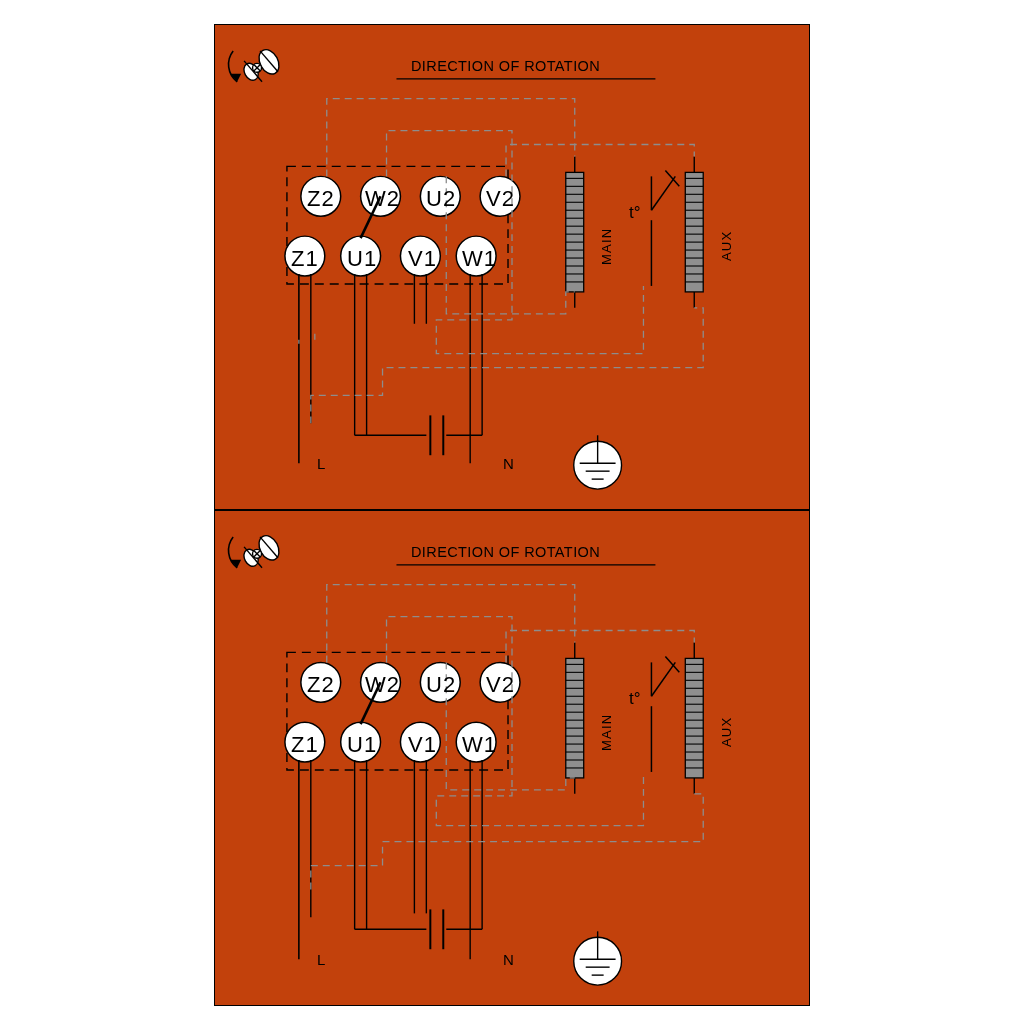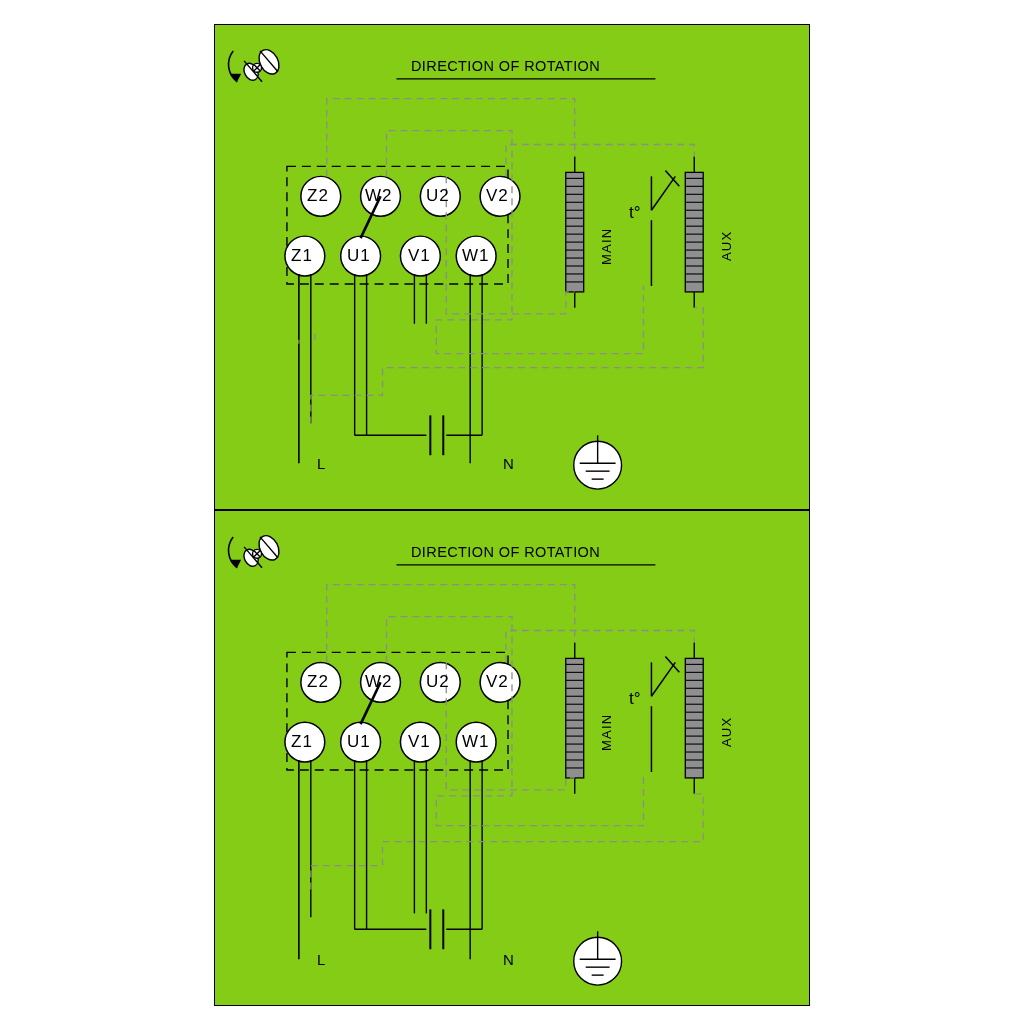--- a/index.html
+++ b/index.html
@@ -17,39 +17,39 @@
   #root {
     position: absolute;
     left: 0; top: 0;
     width: 1024px;
     height: 1024px;
   }
   .panel {
     position: absolute;
     border: 1.6px solid #000;
     box-sizing: border-box;
-    background: #84cc16;
+    background: #c2410c;
   }
   #panel-top { left: 214px; top: 24px; width: 596px; height: 486px; }
   #panel-bottom { left: 214px; top: 510px; width: 596px; height: 496px; }
 
   .svgwrap { position: absolute; left: 0; top: 0; width: 100%; height: 100%; }
 
   .lbl {
     position: absolute;
     font-family: "Liberation Sans", sans-serif;
     color: #000;
     white-space: nowrap;
   }
   .title-rot {
     font-size: 14.5px;
     letter-spacing: 0.4px;
   }
   .term-text {
-    font-size: 17px;
+    font-size: 22px;
     letter-spacing: 1px;
   }
   .coil-text {
     font-size: 13px;
     letter-spacing: 1.2px;
     transform-origin: 0 0;
   }
   .wire-lbl { font-size: 15px; }
   .tdeg { font-size: 17px; }
 </style>

